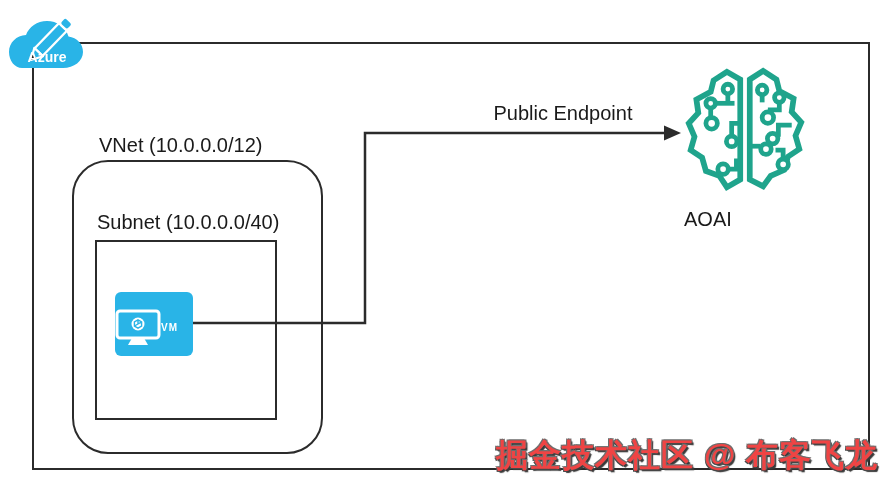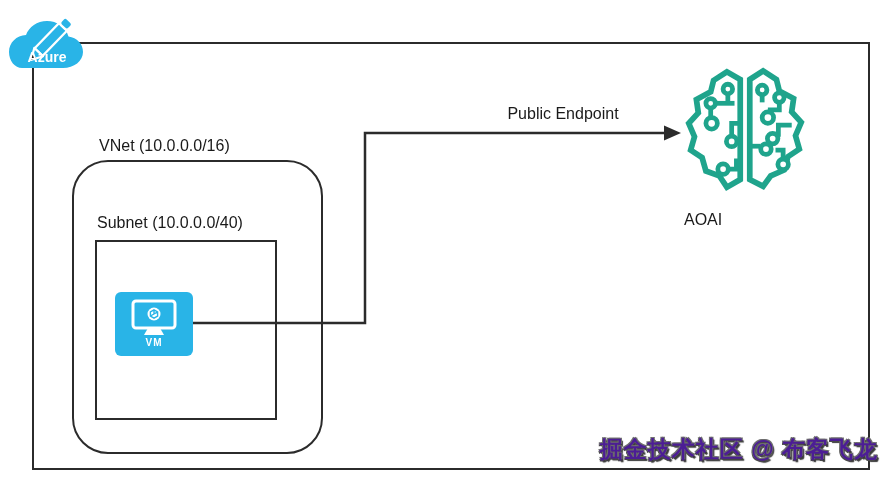--- a/index.html
+++ b/index.html
@@ -30,21 +30,21 @@
   .subnet-rect {
     position: absolute;
     left: 95px; top: 240px;
     width: 182px; height: 180px;
     border: 2px solid #2b2b2b;
     background: #ffffff;
   }
   .diagram-label {
     position: absolute;
     color: #1a1a1a;
-    font-size: 16px;
+    font-size: 20px;
     white-space: nowrap;
     line-height: 19px;
   }
   .vnet-label { left: 99px; top: 136px; }
   .subnet-label { left: 97px; top: 213px; }
   .endpoint-label {
     left: 460px; top: 104px;
     width: 206px;
     text-align: center;
   }
@@ -61,21 +61,21 @@
     pointer-events: none;
   }
   .vm-box {
     position: absolute;
     left: 115px; top: 292px;
     width: 78px; height: 64px;
     background: #29B4E7;
     border-radius: 6px;
     z-index: 2;
     display: flex;
-    flex-direction: column;
+    flex-direction: row;
     align-items: center;
     justify-content: flex-start;
     padding-top: 7px;
   }
   .vm-box .vm-text {
     color: #ffffff;
     font-size: 10px;
     font-weight: bold;
     letter-spacing: 1px;
     margin-top: 0px;
@@ -88,23 +88,23 @@
   }
   .aoai-icon {
     position: absolute;
     left: 684px; top: 64px;
     width: 122px; height: 132px;
   }
   .watermark {
     position: absolute;
     right: 5px; top: 434px;
     z-index: 5;
-    font-size: 23px;
+    font-size: 32px;
     font-weight: bold;
-    color: #4c1d95;
+    color: #ef4444;
     white-space: nowrap;
     letter-spacing: 1px;
     text-shadow:
       -1px -1px 0 #6e6e6e,
        1px -1px 0 #6e6e6e,
       -1px  1px 0 #4a4a4a,
        2px  2px 1px #3a3a3a,
        1px  1px 0 #555555;
   }
 </style>
@@ -114,21 +114,21 @@
 <div class="canvas">
 
   <div class="outer-rect"></div>
 
   <svg class="connector-layer" width="883" height="483" viewBox="0 0 883 483">
     <polyline points="193,323 365,323 365,133 666,133" fill="none" stroke="#2b2b2b" stroke-width="2.5"></polyline>
     <polygon points="664,125.5 681,133 664,140.5" fill="#2b2b2b"></polygon>
   </svg>
 
   <div class="vnet-rect"></div>
-  <div class="diagram-label vnet-label">VNet (10.0.0.0/16)</div>
+  <div class="diagram-label vnet-label">VNet (10.0.0.0/12)</div>
 
   <div class="subnet-rect"></div>
   <div class="diagram-label subnet-label">Subnet (10.0.0.0/40)</div>
 
   <div class="vm-box">
     <svg width="46" height="38" viewBox="0 0 46 38">
       <rect x="2" y="2" width="42" height="27" rx="3" fill="none" stroke="#ffffff" stroke-width="3"></rect>
       <path d="M17,29 L29,29 L33,36 L13,36 Z" fill="#ffffff"></path>
       <circle cx="23" cy="15" r="6.5" fill="#ffffff"></circle>
       <path d="M23 10.8 L26.6 12.8 L26.6 17 L23 19.2 L19.4 17 L19.4 12.8 Z

